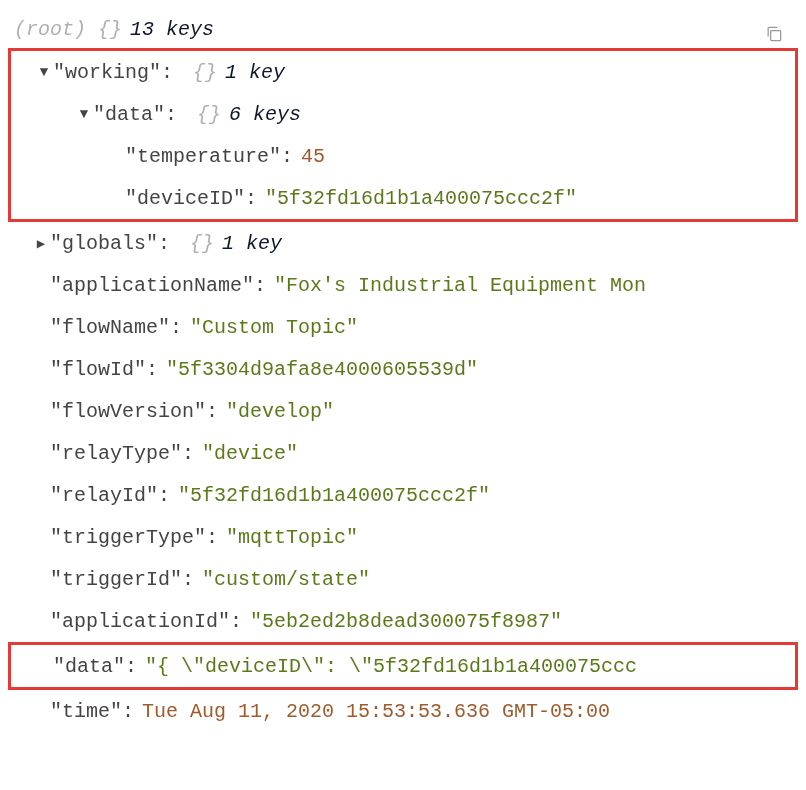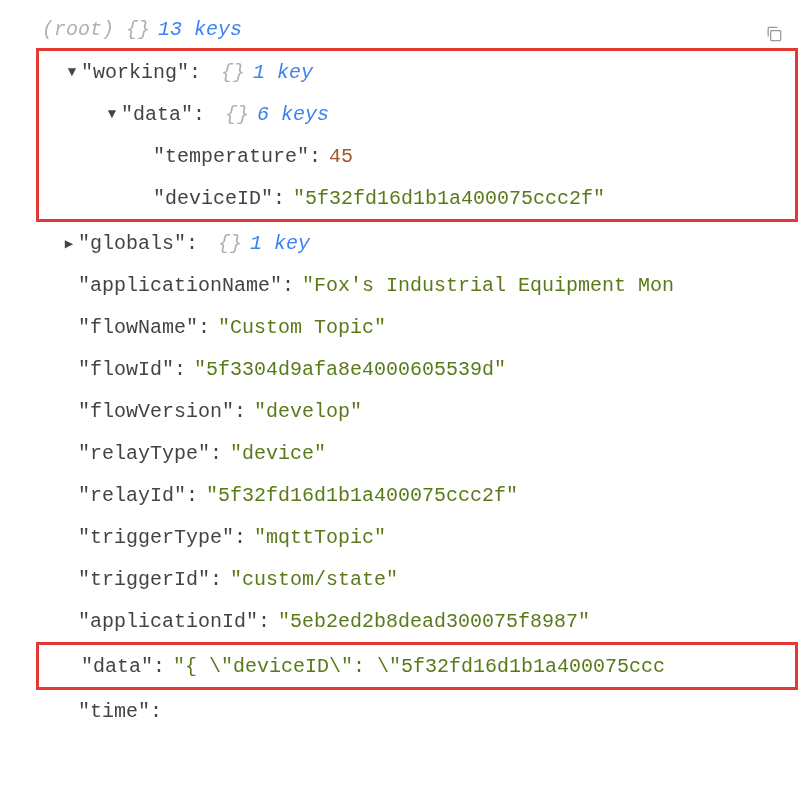--- a/index.html
+++ b/index.html
@@ -28,21 +28,21 @@
       font-style: italic;
       color: #b0b0b0;
     }
     .meta {
       color: #b0b0b0;
       font-style: italic;
       margin-left: 12px;
     }
     .meta-count {
       font-style: italic;
-      color: #3b82f6;
+      color: #0f172a;
       margin-left: 8px;
     }
     .caret {
       color: #444;
       width: 18px;
       display: inline-block;
       font-size: 14px;
       cursor: pointer;
       text-align: center;
     }
@@ -74,21 +74,21 @@
       font-size: 22px;
       cursor: pointer;
     }
     .copy-icon svg {
       width: 20px;
       height: 20px;
       stroke: #999;
       fill: none;
       stroke-width: 1.5;
     }
-    .container { position: relative; margin-left: 28px; }
+    .container { position: relative; }
   </style>
 </head>
 <body>
 <div class="container">
 
 <span class="copy-icon">
   <svg viewBox="0 0 24 24">
         <rect x="8" y="8" width="12" height="12" rx="1"></rect>
         <path d="M5 15 V5 a1 1 0 0 1 1-1 h10"></path>
       </svg>
@@ -204,15 +204,16 @@
     <span class="key">"data"</span>
     <span class="colon">:</span>
     <span class="val-str">"{ \"deviceID\": \"5f32fd16d1b1a400075ccc</span>
   </div>
 </div>
 
 <div class="row indent-1">
   <span class="spacer"></span>
   <span class="key">"time"</span>
   <span class="colon">:</span>
+  <span class="val-time">Tue Aug 11, 2020 15:53:53.636 GMT-05:00</span>
 </div>
 
 </div>
 
 </body></html>

